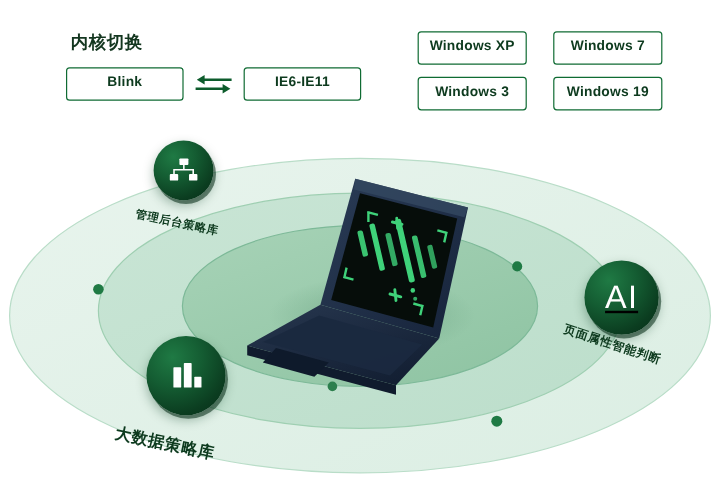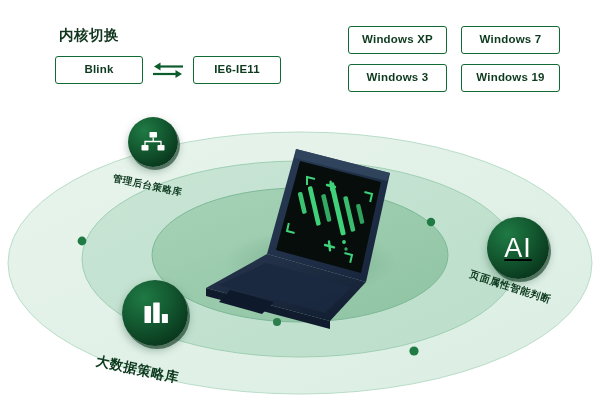--- a/index.html
+++ b/index.html
@@ -51,22 +51,22 @@
     font-size: 11.5px;
     font-weight: bold;
     text-align: center;
     line-height: 1;
     display: flex;
     align-items: center;
     justify-content: center;
     box-sizing: border-box;
     letter-spacing: 0.2px;
   }
-  .chip-kernel { width: 88px; height: 28px; }
-  .chip-os { width: 99px; height: 28px; }
+  .chip-kernel { width: 98px; height: 28px; }
+  .chip-os { width: 91px; height: 28px; }
 
   .os-grid {
     display: grid;
     grid-template-columns: 99px 99px;
     gap: 10px 14px;
   }
 
   .swap-icon {
     width: 34px;
     height: 28px;

